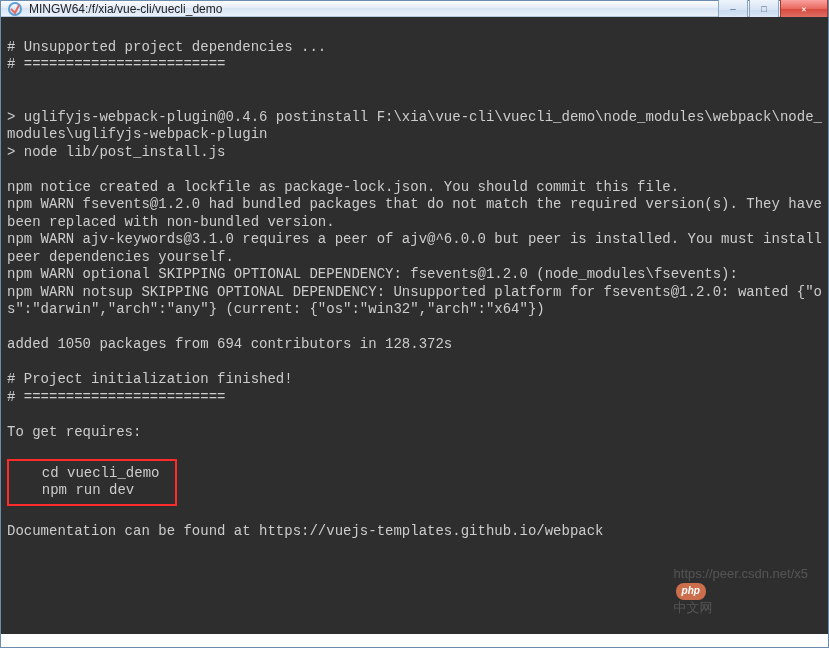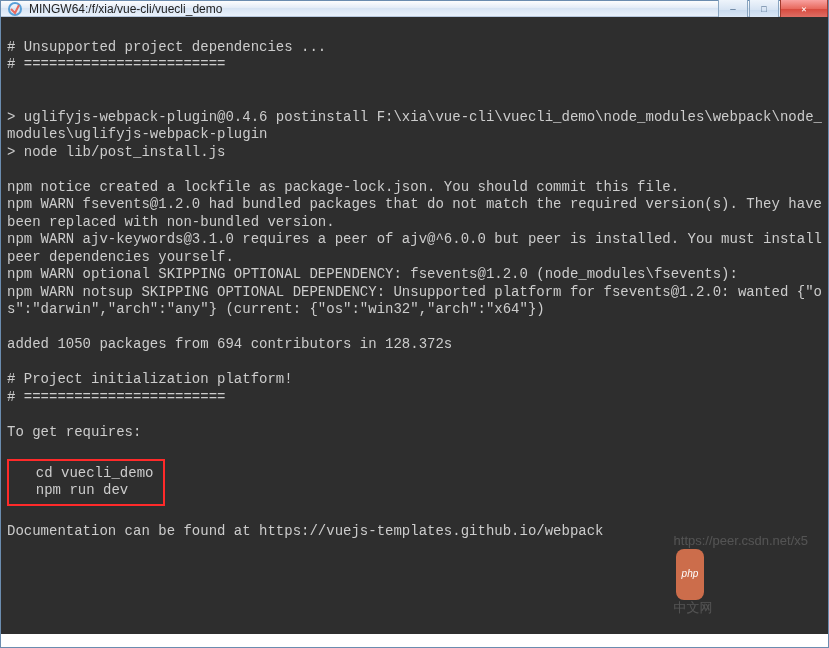--- a/index.html
+++ b/index.html
@@ -75,42 +75,42 @@
       padding: 4px 6px;
       white-space: pre-wrap;
       word-break: break-all;
       line-height: 1.25;
       font-size: 14px;
       position: relative;
       overflow: hidden;
     }
     .hl-box {
       border: 2px solid #ff2a2a;
-      padding: 4px 10px;
+      padding: 4px 16px;
       display: inline-block;
     }
     .watermark {
       position: absolute;
       right: 20px;
       bottom: 2px;
       font-family: "Segoe UI", Tahoma, sans-serif;
       font-size: 13px;
       color: rgba(255,255,255,0.18);
       pointer-events: none;
     }
     .watermark .php-badge {
       display: inline-flex;
       align-items: center;
       background: rgba(231,120,80,0.85);
       color: #fff;
       font-size: 10px;
       border-radius: 8px;
-      padding: 19px 6px;
+      padding: 2px 6px;
       font-style: italic;
-      font-weight: normal;
+      font-weight: bold;
       margin-left: 2px;
     }
   </style>
 </head>
 <body>
 
 <div class="window">
   <div class="titlebar">
     <span class="title-icon">
       <svg width="16" height="16" viewBox="0 0 16 16">
@@ -141,21 +141,21 @@
 <span>&gt; node lib/post_install.js</span>
 
 <span>npm notice created a lockfile as package-lock.json. You should commit this file.</span>
 <span>npm WARN fsevents@1.2.0 had bundled packages that do not match the required version(s). They have been replaced with non-bundled version.</span>
 <span>npm WARN ajv-keywords@3.1.0 requires a peer of ajv@^6.0.0 but peer is installed. You must install peer dependencies yourself.</span>
 <span>npm WARN optional SKIPPING OPTIONAL DEPENDENCY: fsevents@1.2.0 (node_modules\fsevents):</span>
 <span>npm WARN notsup SKIPPING OPTIONAL DEPENDENCY: Unsupported platform for fsevents@1.2.0: wanted {"os":"darwin","arch":"any"} (current: {"os":"win32","arch":"x64"})</span>
 
 <span>added 1050 packages from 694 contributors in 128.372s</span>
 
-<span># Project initialization platform!</span>
+<span># Project initialization finished!</span>
 <span># ========================</span>
 
 <span>To get requires:</span>
 
 <span class="hl-box">  <span>cd vuecli_demo</span>
   <span>npm run dev</span></span>
 
 <span>Documentation can be found at https://vuejs-templates.github.io/webpack</span>
 
     <div class="watermark">

